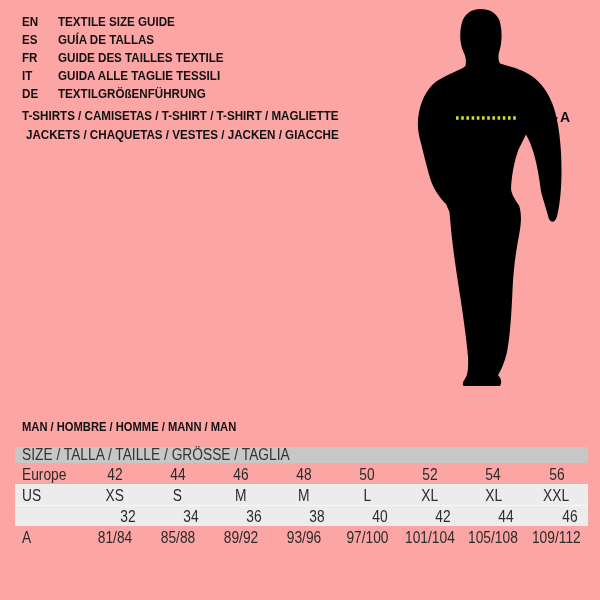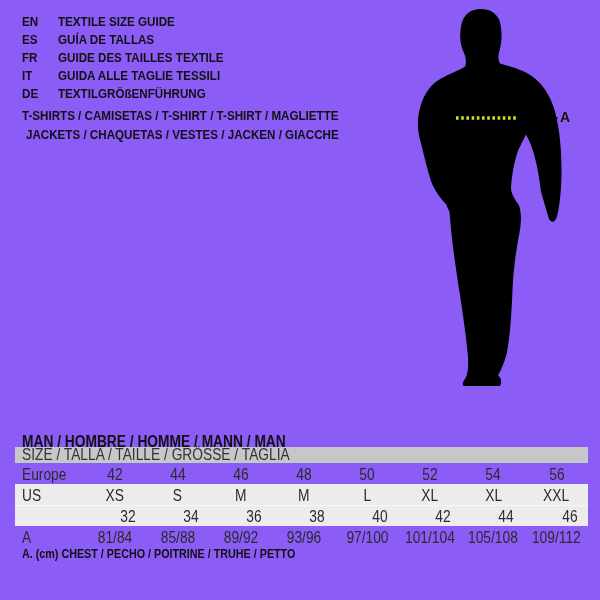--- a/index.html
+++ b/index.html
@@ -1,37 +1,37 @@
 <!DOCTYPE html>
 <html><head>
 <meta charset="utf-8">
 <style>
   html,body{margin:0;padding:0;background:#fff;}
-  #page{position:relative;width:600px;height:600px;background:#8b5cf6;overflow:hidden;
+  #page{position:relative;width:600px;height:600px;background:#fca5a5;overflow:hidden;
         font-family:"Liberation Sans",sans-serif;color:#111;}
 
   
   .cx{display:inline-block;transform:scaleX(0.86);transform-origin:0 50%;white-space:nowrap;}
   .cxc{display:inline-block;transform:scaleX(0.86);transform-origin:50% 50%;white-space:nowrap;}
 
   
   .lang-block{position:absolute;left:22px;top:13px;}
   .lang-row{display:flex;height:18px;line-height:18px;font-size:13.5px;font-weight:bold;}
   .lang-code{width:36px;}
 
   
   .cat-block{position:absolute;left:22px;top:106px;font-size:13.5px;font-weight:bold;text-align:right;}
   .cat-line{height:19px;line-height:19px;}
 
   
   .figure{position:absolute;left:404px;top:4px;}
   .measure-label{position:absolute;left:560px;top:109px;font-size:14px;font-weight:bold;}
 
   
-  .section-title{position:absolute;left:22px;top:433px;font-size:16px;font-weight:bold;}
+  .section-title{position:absolute;left:22px;top:419px;font-size:13px;font-weight:bold;}
 
   
   .size-table{position:absolute;left:15px;top:447px;width:573px;font-size:16px;color:#2b2b2b;}
   .thead{height:16px;line-height:16px;background:#c7c7c7;padding-left:7px;color:#333;}
   .trow{display:flex;height:21px;align-items:flex-end;}
   .trow.shaded{background:#ececec;}
   .trow.shaded + .trow.shaded{border-top:1px solid #f8f8f8;box-sizing:border-box;gap:26px;}
   .tlabel{width:61px;padding-left:7px;text-align:left;}
   .tcell{flex:1;text-align:center;margin-top:6px;}
 
@@ -160,15 +160,14 @@
       <span class="tcell"><span class="cxc">85/88</span></span>
       <span class="tcell"><span class="cxc">89/92</span></span>
       <span class="tcell"><span class="cxc">93/96</span></span>
       <span class="tcell"><span class="cxc">97/100</span></span>
       <span class="tcell"><span class="cxc">101/104</span></span>
       <span class="tcell"><span class="cxc">105/108</span></span>
       <span class="tcell"><span class="cxc">109/112</span></span>
     </div>
   </div>
 
-  <div class="footnote"><span class="cx">A. (cm) CHEST / PECHO / POITRINE / TRUHE / PETTO</span></div>
 
 </div>
 
 </body></html>

